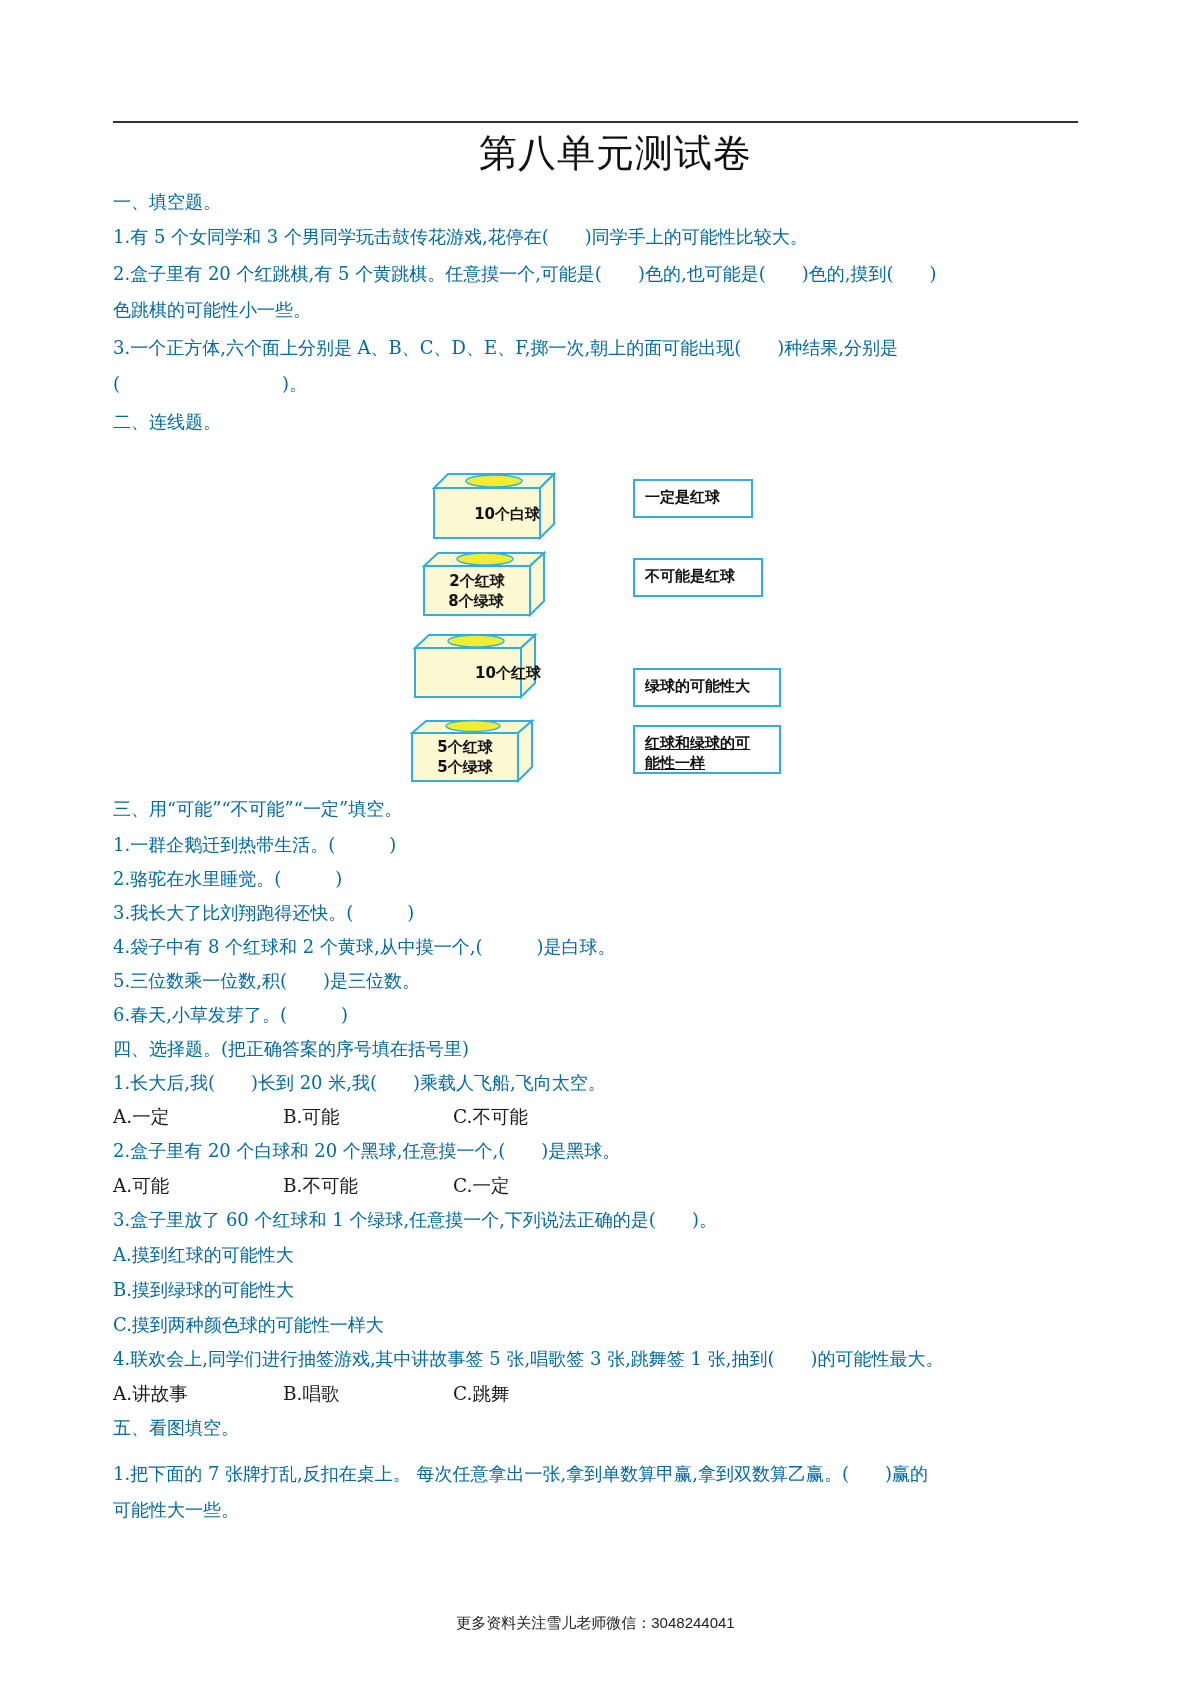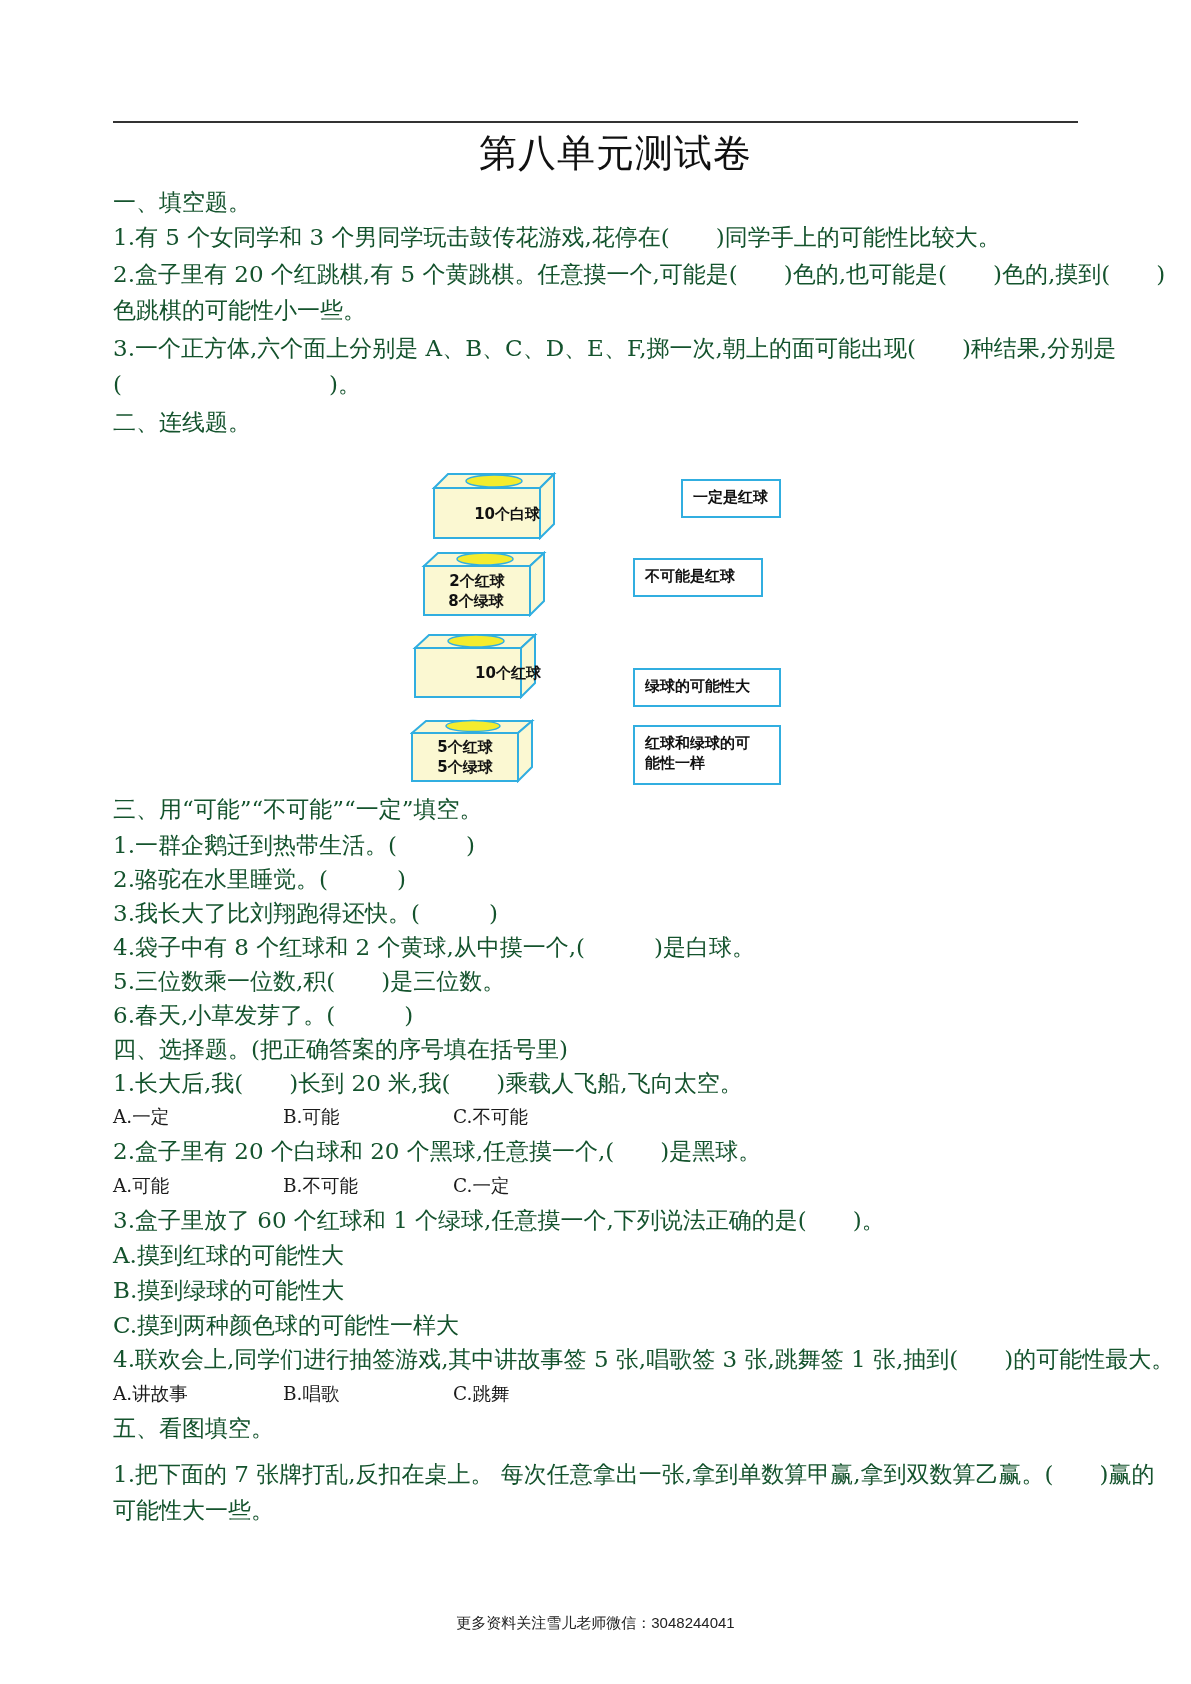--- a/index.html
+++ b/index.html
@@ -9,21 +9,21 @@
     color: #1a1a1a;
   }
   .rule { position: absolute; left: 113px; top: 121px; width: 965px; height: 2px; background: #333; }
   .title {
     position: absolute; left: 0; width: 100%; top: 128px; text-align: center;
     font-size: 38px; letter-spacing: 1px; color: #111;
     font-family: "DejaVu Serif", serif;
     padding-left: 20px;
   }
   .line {
-    position: absolute; left: 113px; font-size: 23px; white-space: pre; color: #14532d;
+    position: absolute; left: 113px; font-size: 18px; white-space: pre; color: #0369a1;
     line-height: 24px;
   }
   .opt { position: absolute; font-size: 18.5px; white-space: pre; line-height: 24px; }
 
   
   .box { position: absolute; }
   .box svg { display: block; }
   .box-text {
     position: absolute; font-family: "DejaVu Sans", sans-serif; font-size: 15px; color: #111;
     text-align: center; line-height: 20px; font-weight: bold;
@@ -88,30 +88,30 @@
   <svg width="130" height="64" viewBox="0 0 130 64">
     <polygon points="2,14 16,2 122,2 108,14" fill="#fbf8d2" stroke="#31aee0" stroke-width="2"></polygon>
     <polygon points="108,14 122,2 122,48 108,62" fill="#fbf8d2" stroke="#31aee0" stroke-width="2"></polygon>
     <rect x="2" y="14" width="106" height="48" fill="#fbf8d2" stroke="#31aee0" stroke-width="2"></rect>
     <ellipse cx="63" cy="7" rx="27" ry="5.5" fill="#f4ec2e" stroke="#31aee0" stroke-width="1.5"></ellipse>
   </svg>
   <div class="box-text" style="left:2px; top:18px; width:106px;">5个红球</div>
   <div class="box-text" style="left:2px; top:38px; width:106px;">5个绿球</div>
 </div>
 
-<div class="label" style="left:633px; top:479px; width:100px; height:39px;margin-left:48px;">
+<div class="label" style="left:633px; top:479px; width:120px; height:39px;">
   <span>一定是红球</span>
 </div>
 <div class="label" style="left:633px; top:558px; width:130px; height:39px;">
   <span>不可能是红球</span>
 </div>
 <div class="label" style="left:633px; top:668px; width:148px; height:39px;">
   <span>绿球的可能性大</span>
 </div>
-<div class="label" style="left:633px; top:725px; width:148px; height:60px;">
+<div class="label" style="left:633px; top:725px; width:148px; height:49px;text-decoration:underline;">
   <div>红球和绿球的可</div>
   <div>能性一样</div>
 </div>
 
 <div class="line" style="top:797px">三、用“可能”“不可能”“一定”填空。</div>
 <div class="line" style="top:833px">1.一群企鹅迁到热带生活。(　　　)</div>
 <div class="line" style="top:867px">2.骆驼在水里睡觉。(　　　)</div>
 <div class="line" style="top:901px">3.我长大了比刘翔跑得还快。(　　　)</div>
 <div class="line" style="top:935px">4.袋子中有 8 个红球和 2 个黄球,从中摸一个,(　　　)是白球。</div>
 <div class="line" style="top:969px">5.三位数乘一位数,积(　　)是三位数。</div>

